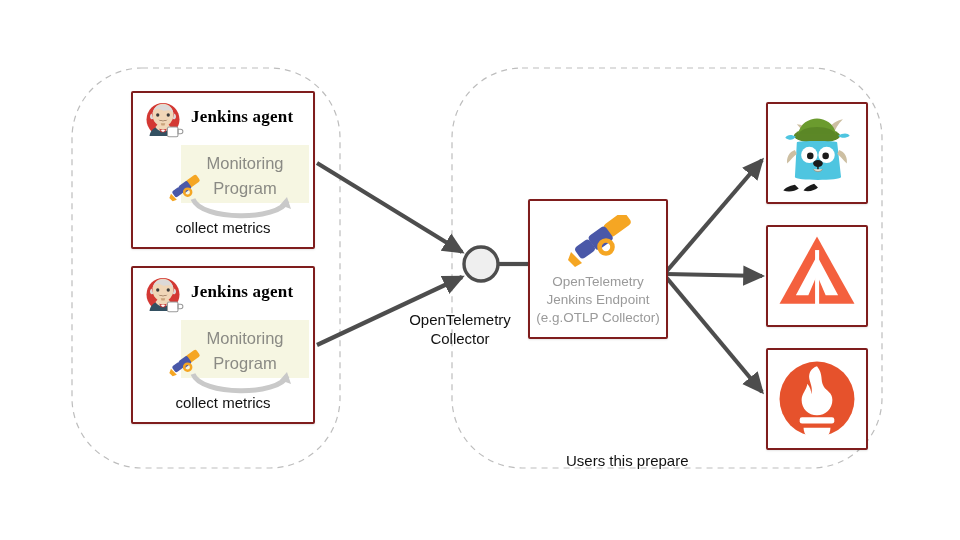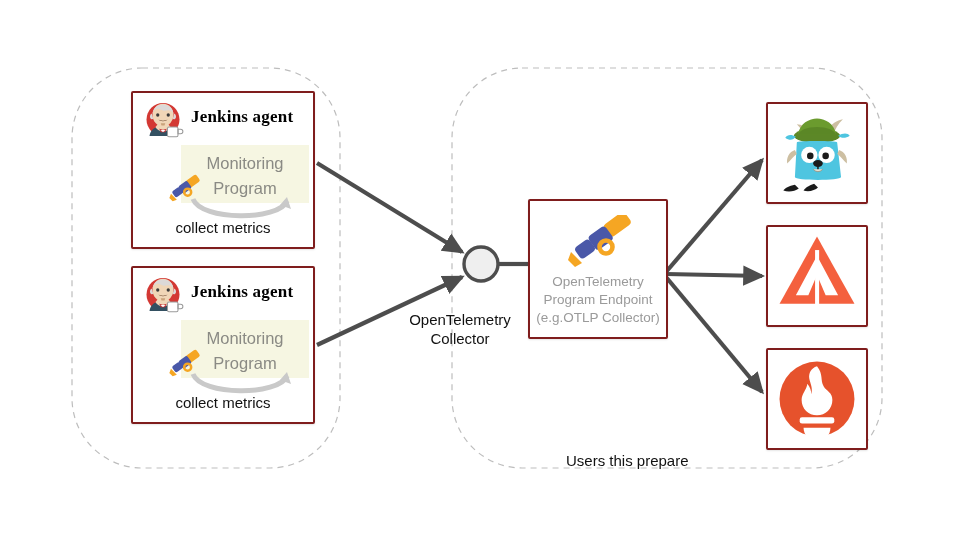--- a/index.html
+++ b/index.html
@@ -155,21 +155,21 @@
   <div class="card otlp" style="left:528px;top:199px;width:140px;height:140px;">
     <svg class="otel-big" viewBox="0 0 66 56">
       <rect x="36" y="2" width="26" height="15" rx="4" fill="#f5a623" transform="rotate(-36 49 9)"></rect>
       <rect x="22" y="15" width="21" height="17" rx="4" fill="#4a58a8" transform="rotate(-36 32 23)"></rect>
       <rect x="8" y="27" width="18" height="14" rx="4" fill="#4a58a8" transform="rotate(-36 17 34)"></rect>
       <circle cx="38" cy="32" r="6.5" fill="none" stroke="#f5a623" stroke-width="4.6"></circle>
       <path d="M3 37 L14 48 L7 52 L0 45 Z" fill="#f5a623"></path>
     </svg>
     <div class="otlp-text">
       <div>OpenTelemetry</div>
-      <div>Program Endpoint</div>
+      <div>Jenkins Endpoint</div>
       <div>(e.g.OTLP Collector)</div>
     </div>
   </div>
 
   <div class="card tile" style="left:766px;top:102px;width:102px;height:102px;">
     <svg class="glyph" viewBox="0 0 102 102">
 
       <path d="M60 30 C66 20 72 17 78 16 C73 21 70 26 68 32 Z" fill="#cdbfa2"></path>
       <path d="M44 31 C40 24 35 21 30 21 C34 25 37 29 39 34 Z" fill="#cdbfa2"></path>
 

